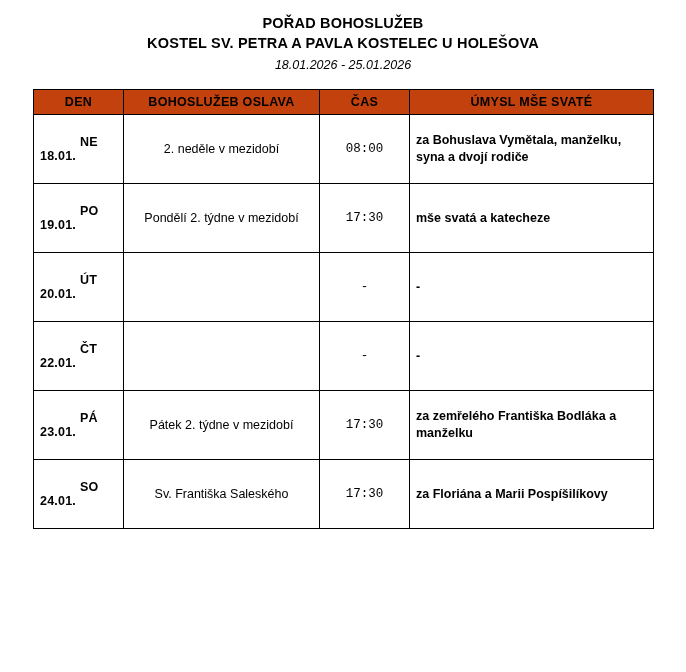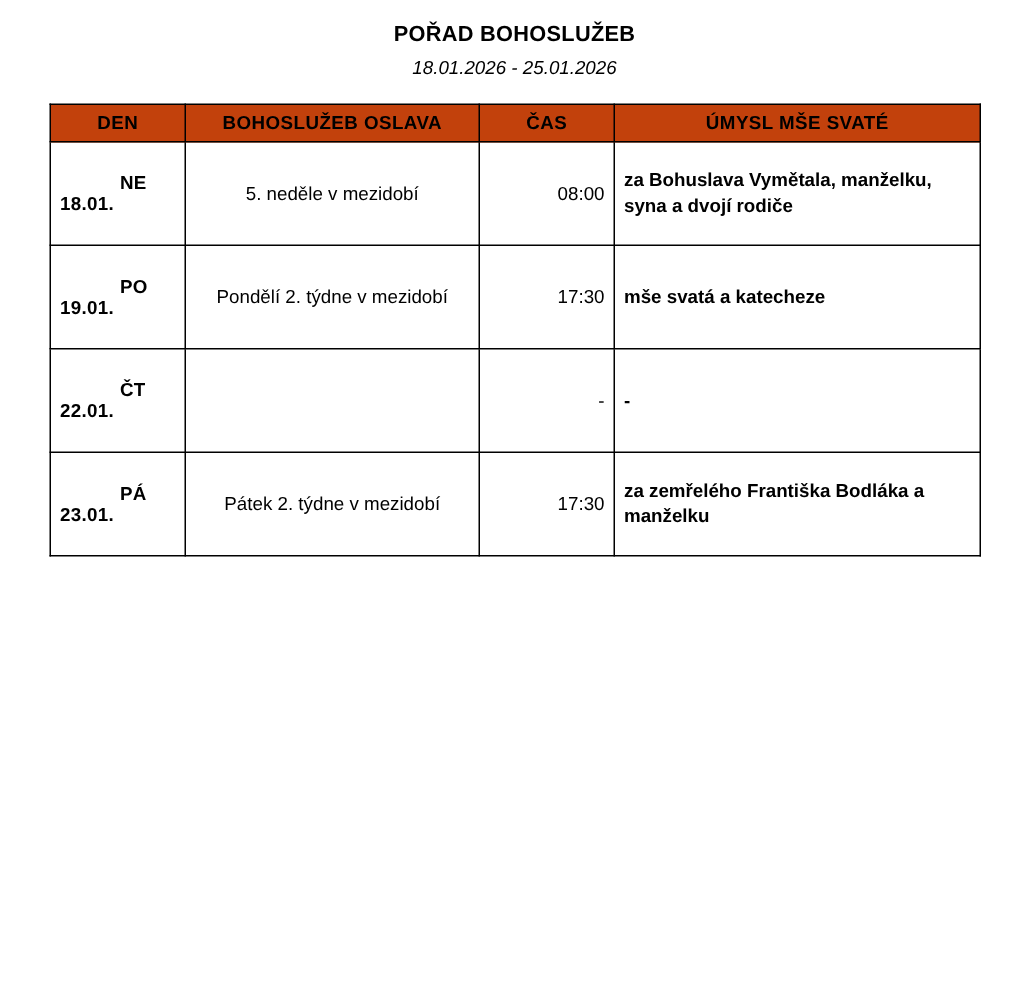--- a/index.html
+++ b/index.html
@@ -88,35 +88,37 @@
     padding-left: 40px;
   }
   td.day-cell .date {
     display: inline-block;
   }
   td.lit-cell {
     text-align: center;
     line-height: 17px;
   }
   td.time-cell {
-    text-align: right;
+    text-align: center;
+    font-family: Liberation Mono, monospace;
   }
   td.int-cell {
     text-align: left;
     line-height: 17px;
     font-weight: bold;
   }
 </style>
 </head>
 <body>
 
 <div class="page">
 
   <div class="header">
     <div class="title-line-1">POŘAD BOHOSLUŽEB</div>
+    <div class="title-line-2">KOSTEL SV. PETRA A PAVLA KOSTELEC U HOLEŠOVA</div>
     <div class="title-dates">18.01.2026 - 25.01.2026</div>
   </div>
 
   <div class="table-wrap">
     <table class="schedule">
       <colgroup>
         <col class="c-day">
         <col class="c-lit">
         <col class="c-time">
         <col class="c-int">
@@ -125,39 +127,51 @@
         <tr>
           <th>DEN</th>
           <th>BOHOSLUŽEB OSLAVA</th>
           <th>ČAS</th>
           <th>ÚMYSL MŠE SVATÉ</th>
         </tr>
       </thead>
       <tbody>
         <tr>
           <td class="day-cell"><span class="dow">NE</span><span class="date">18.01.</span></td>
-          <td class="lit-cell">5. neděle v mezidobí</td>
+          <td class="lit-cell">2. neděle v mezidobí</td>
           <td class="time-cell">08:00</td>
           <td class="int-cell">za Bohuslava Vymětala, manželku, syna a dvojí rodiče</td>
         </tr>
         <tr>
           <td class="day-cell"><span class="dow">PO</span><span class="date">19.01.</span></td>
           <td class="lit-cell">Pondělí 2. týdne v mezidobí</td>
           <td class="time-cell">17:30</td>
           <td class="int-cell">mše svatá a katecheze</td>
+        </tr>
+        <tr>
+          <td class="day-cell"><span class="dow">ÚT</span><span class="date">20.01.</span></td>
+          <td class="lit-cell"></td>
+          <td class="time-cell">-</td>
+          <td class="int-cell">-</td>
         </tr>
         <tr>
           <td class="day-cell"><span class="dow">ČT</span><span class="date">22.01.</span></td>
           <td class="lit-cell"></td>
           <td class="time-cell">-</td>
           <td class="int-cell">-</td>
         </tr>
         <tr>
           <td class="day-cell"><span class="dow">PÁ</span><span class="date">23.01.</span></td>
           <td class="lit-cell">Pátek 2. týdne v mezidobí</td>
           <td class="time-cell">17:30</td>
           <td class="int-cell">za zemřelého Františka Bodláka a manželku</td>
         </tr>
+        <tr>
+          <td class="day-cell"><span class="dow">SO</span><span class="date">24.01.</span></td>
+          <td class="lit-cell">Sv. Františka Saleského</td>
+          <td class="time-cell">17:30</td>
+          <td class="int-cell">za Floriána a Marii Pospíšilíkovy</td>
+        </tr>
       </tbody>
     </table>
   </div>
 
 </div>
 
 </body></html>

